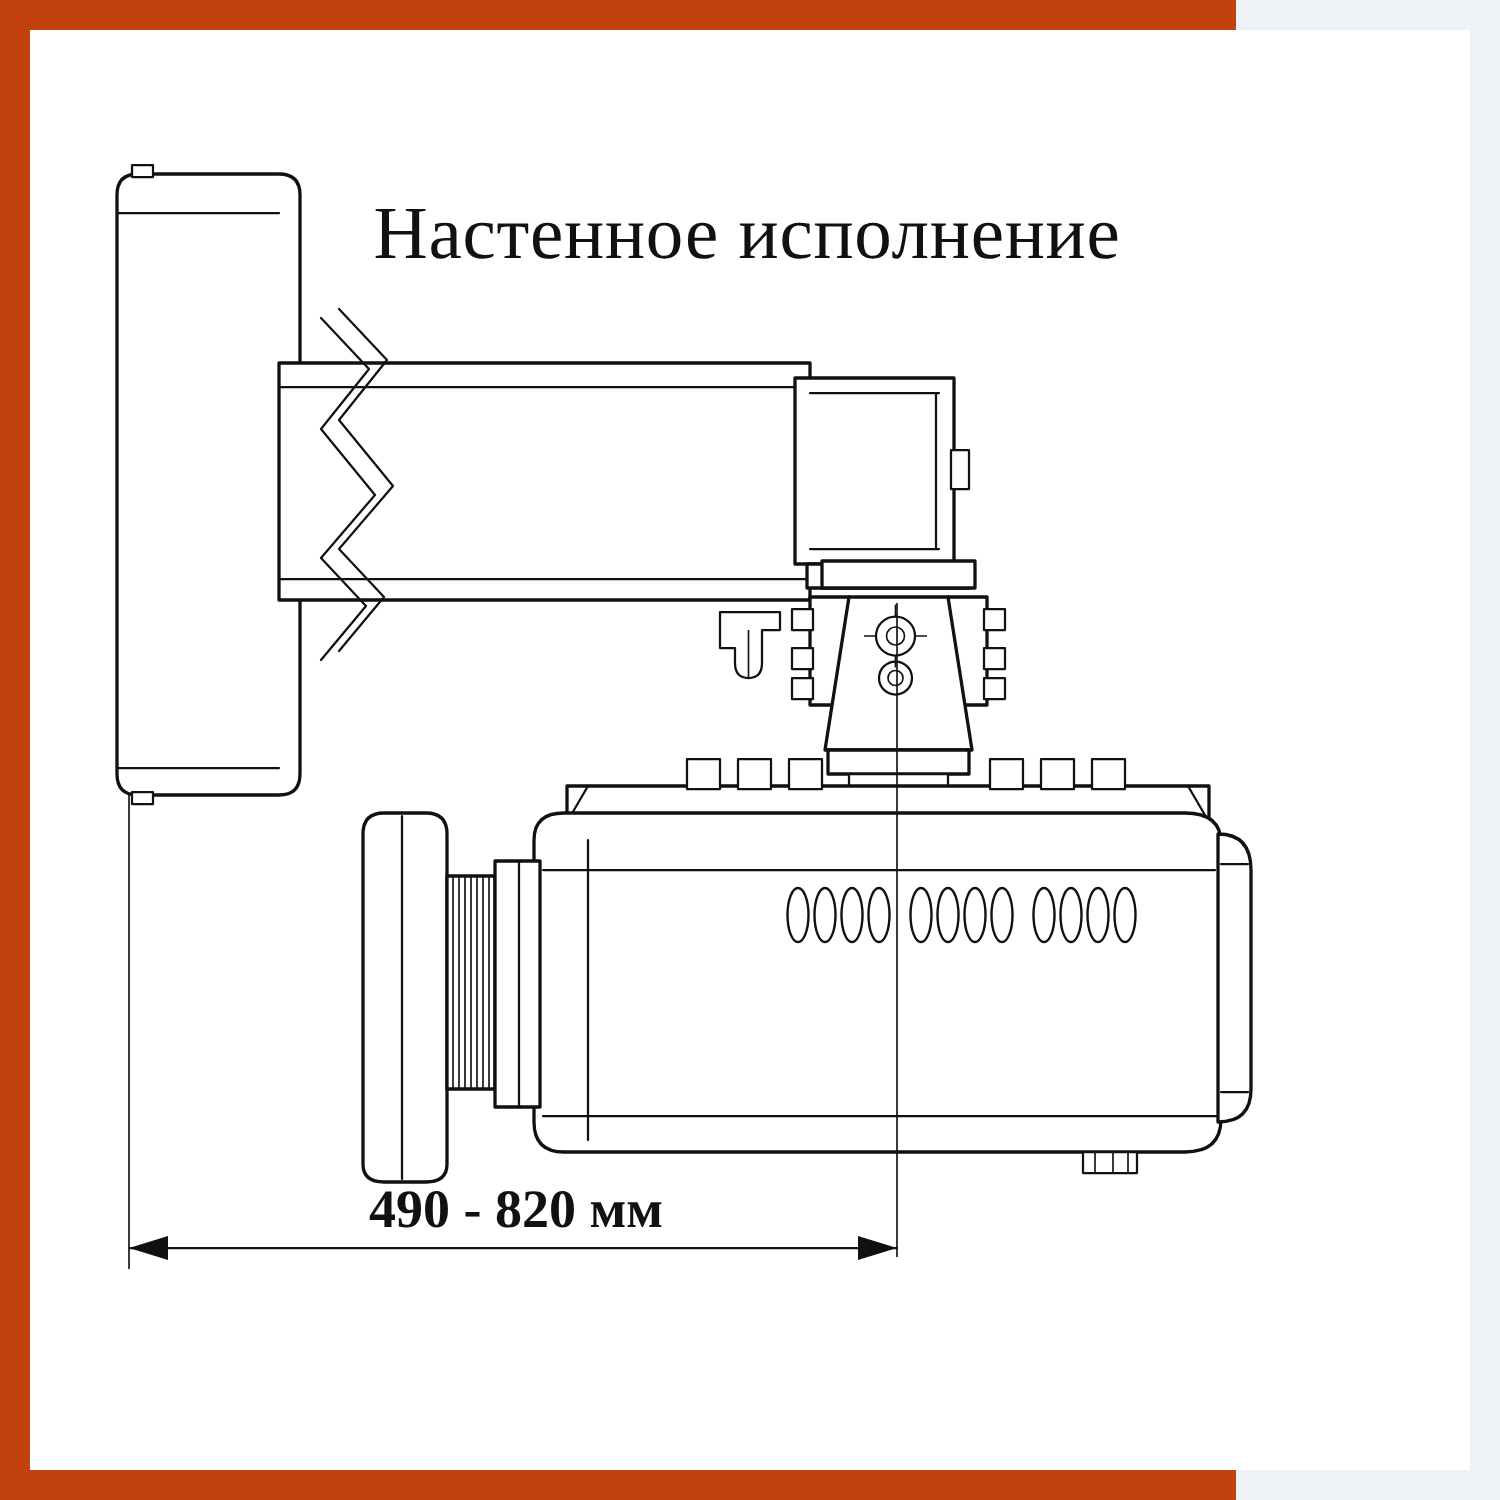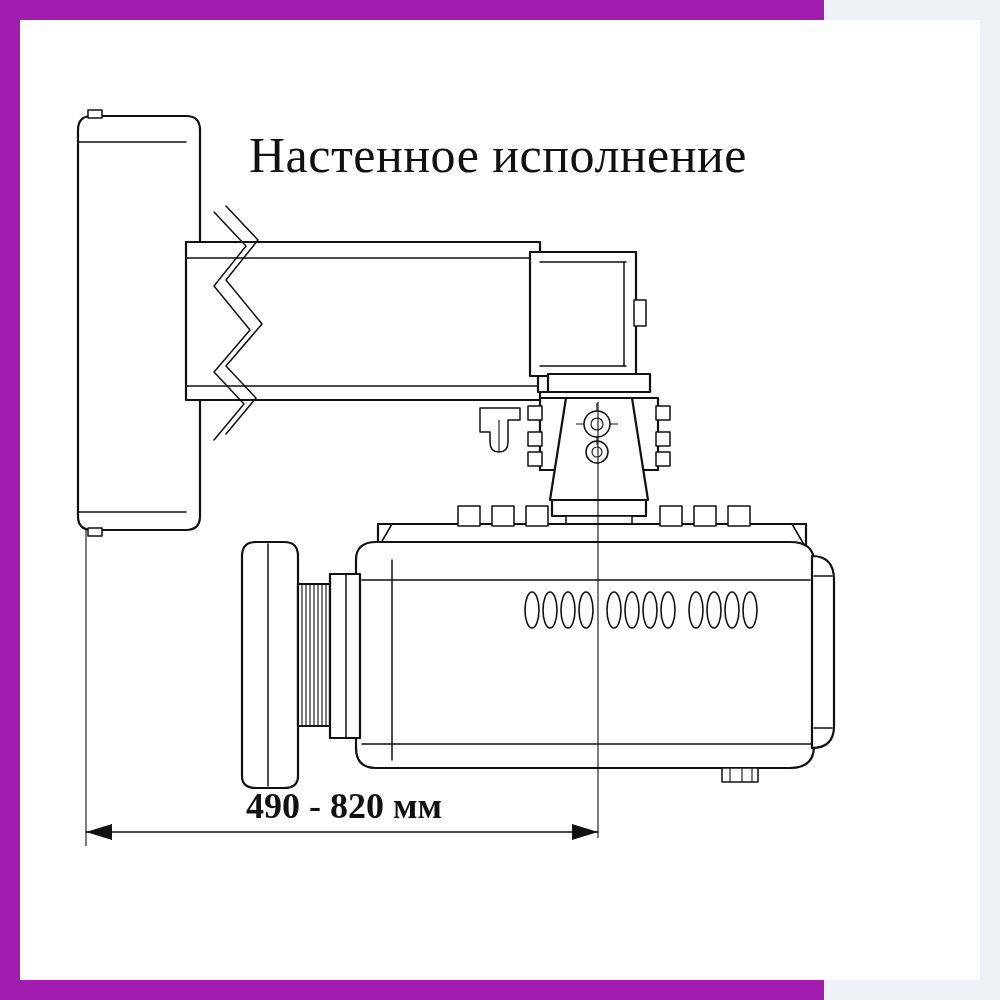--- a/index.html
+++ b/index.html
@@ -10,21 +10,21 @@
   body {
     width: 1000px;
     height: 1000px;
     font-family: "Liberation Sans", sans-serif;
     overflow: hidden;
   }
   #canvas {
     position: relative;
     width: 824px;
     height: 1000px;
-    background: #a21caf;
+    background: #c2410c;
   }
   .plate {
     position: absolute;
     left: 20px;
     top: 20px;
     width: 960px;
     height: 960px;
     background: #ffffff;
   }
   svg.drawing {

